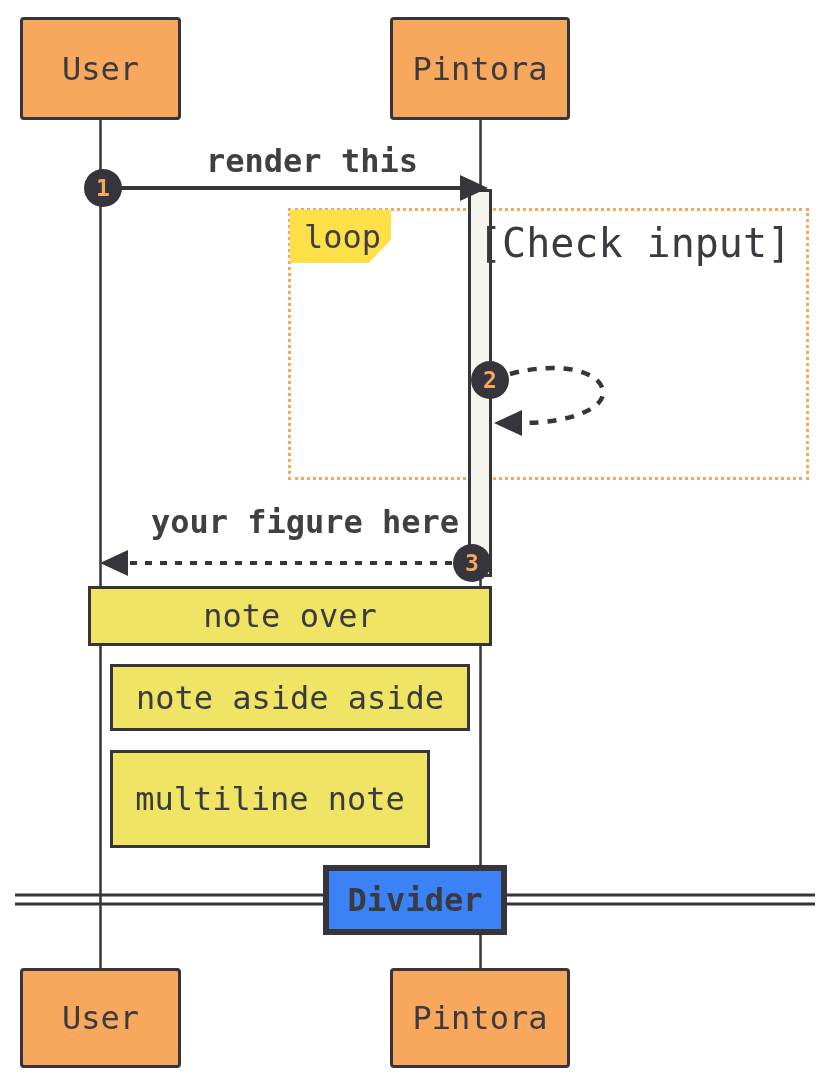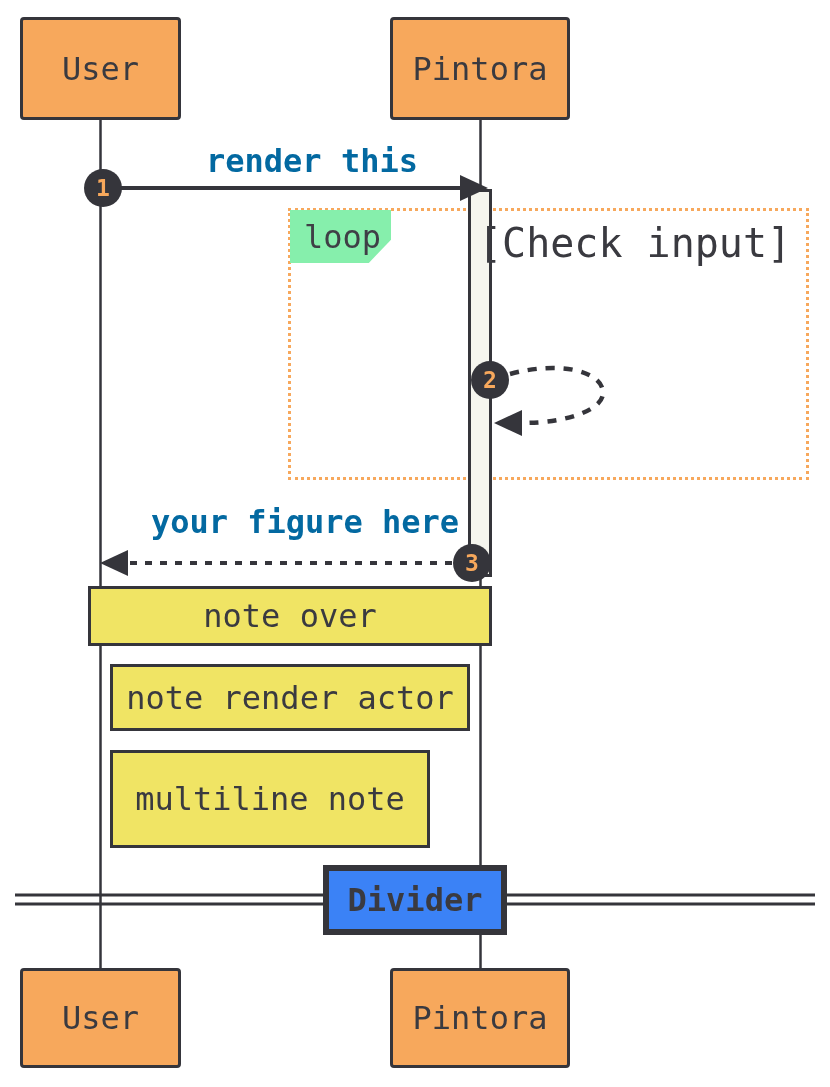--- a/index.html
+++ b/index.html
@@ -13,34 +13,34 @@
   #arrow-lines { z-index:30; }
 
   .actor-box {
     position:absolute; z-index:50;
     background:#f7a85c; border:3px solid #35353b; border-radius:4px;
     display:flex; align-items:center; justify-content:center;
     font-size:32px; color:#3a3a40;
   }
   .msg-label {
     position:absolute; z-index:25; font-weight:bold; font-size:32px;
-    white-space:nowrap; color:#0369a1;
+    white-space:nowrap; color:#404040;
   }
   .seq-circle {
     position:absolute; z-index:35; width:38px; height:38px; border-radius:50%;
     background:#35353b; color:#f7a85c; font-weight:bold; font-size:23px;
     display:flex; align-items:center; justify-content:center;
   }
   .loop-box {
     position:absolute; z-index:10; left:288px; top:208px; width:521px; height:272px;
     border:3px dotted #f7a85c;
   }
   .loop-tab {
     position:absolute; z-index:12; left:290px; top:210px; width:101px; height:53px;
-    background:#86efac; color:#3f3f46; font-size:32px;
+    background:#fde047; color:#3f3f46; font-size:32px;
     display:flex; align-items:center; padding-left:14px;
     clip-path:polygon(0 0, 100% 0, 100% 56%, 78% 100%, 0 100%);
   }
   .loop-condition {
     position:absolute; z-index:25; left:478px; top:220px;
     font-size:40px; white-space:nowrap; color:#3a3a40;
   }
   .activation-bar {
     position:absolute; z-index:20; left:468px; top:189px; width:24px; height:388px;
     background:#f5f5ee; border:3px solid #35353b;
@@ -94,21 +94,21 @@
   </svg>
 
   <div class="seq-circle" style="left:84px; top:169px;">1</div>
   <div class="seq-circle" style="left:471px; top:361px;">2</div>
   <div class="seq-circle" style="left:453px; top:544px;">3</div>
 
   <div class="note" style="left:88px; top:586px; width:404px; height:60px;">
     <span>note over</span>
   </div>
   <div class="note" style="left:110px; top:664px; width:360px; height:67px;">
-    <span>note render actor</span>
+    <span>note aside aside</span>
   </div>
   <div class="note" style="left:110px; top:750px; width:320px; height:98px;gap:12px;">
     <span>multiline note</span>
   </div>
 
   <div class="divider-box">
     <span>Divider</span>
   </div>
 
   <div class="actor-box" style="left:20px; top:17px; width:161px; height:103px;">

